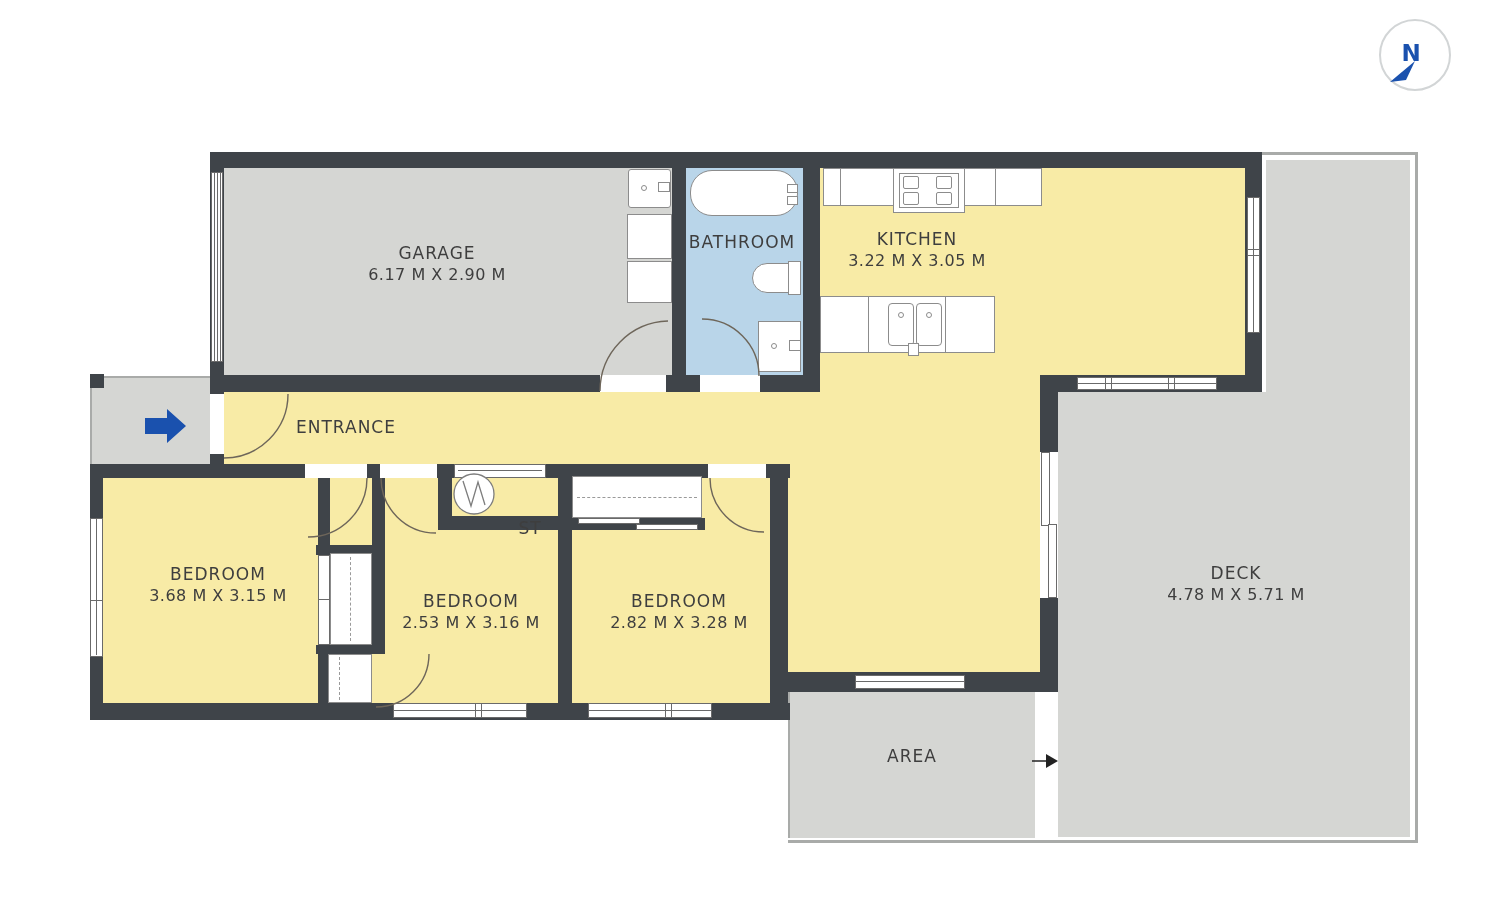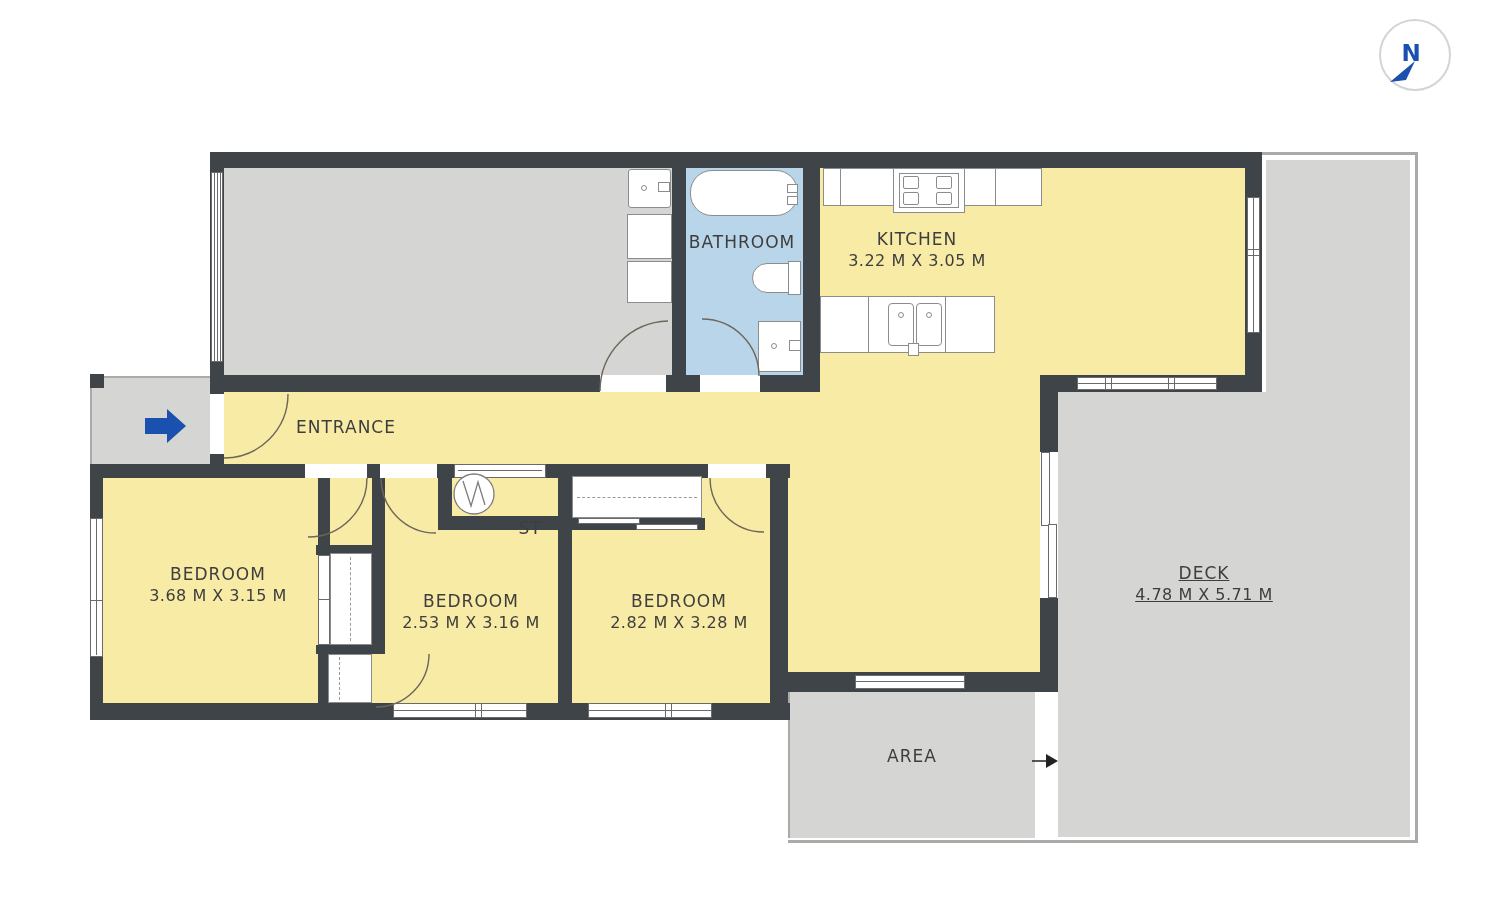--- a/index.html
+++ b/index.html
@@ -179,20 +179,24 @@
     <circle cx="474" cy="494" r="20" fill="#fff" stroke="#7d7d7d" stroke-width="1.3"></circle>
     <path d="M 463 481 L 471 506 L 478 482 L 485 505" fill="none" stroke="#7d7d7d" stroke-width="1.3"></path>
     <path d="M145 418 L167 418 L167 409 L186 426 L167 443 L167 434 L145 434 Z" fill="#1a51ae"></path>
     <line x1="1032" y1="761" x2="1046" y2="761" stroke="#222" stroke-width="1.5"></line>
     <polygon points="1046,754 1058,761 1046,768" fill="#222"></polygon>
     <circle cx="1415" cy="55" r="35" fill="#fff" stroke="#d2d5d6" stroke-width="2"></circle>
     <polygon points="1390,82 1415,61 1406,80" fill="#1a51ae"></polygon>
     <text x="1411" y="61" text-anchor="middle" font-family="DejaVu Sans, Liberation Sans, sans-serif" font-size="23" font-weight="bold" fill="#1a51ae">N</text>
   </svg>
 
+  <div class="lbl" style="left:437px;top:243px;">
+    <div class="nm">GARAGE</div>
+    <div class="dm">6.17 M X 2.90 M</div>
+  </div>
   <div class="lbl" style="left:742px;top:232px;">
     <div class="nm">BATHROOM</div>
   </div>
   <div class="lbl" style="left:917px;top:229px;">
     <div class="nm">KITCHEN</div>
     <div class="dm">3.22 M X 3.05 M</div>
   </div>
   <div class="lbl" style="left:346px;top:417px;">
     <div class="nm">ENTRANCE</div>
   </div>
@@ -204,21 +208,21 @@
     <div class="dm">3.68 M X 3.15 M</div>
   </div>
   <div class="lbl" style="left:471px;top:591px;">
     <div class="nm">BEDROOM</div>
     <div class="dm">2.53 M X 3.16 M</div>
   </div>
   <div class="lbl" style="left:679px;top:591px;">
     <div class="nm">BEDROOM</div>
     <div class="dm">2.82 M X 3.28 M</div>
   </div>
-  <div class="lbl" style="left:1204px;top:563px;text-decoration:underline;">
+  <div class="lbl" style="left:1236px;top:563px;">
     <div class="nm">DECK</div>
     <div class="dm">4.78 M X 5.71 M</div>
   </div>
   <div class="lbl" style="left:912px;top:746px;">
     <div class="nm">AREA</div>
   </div>
 
 </div>
 
 </body></html>

